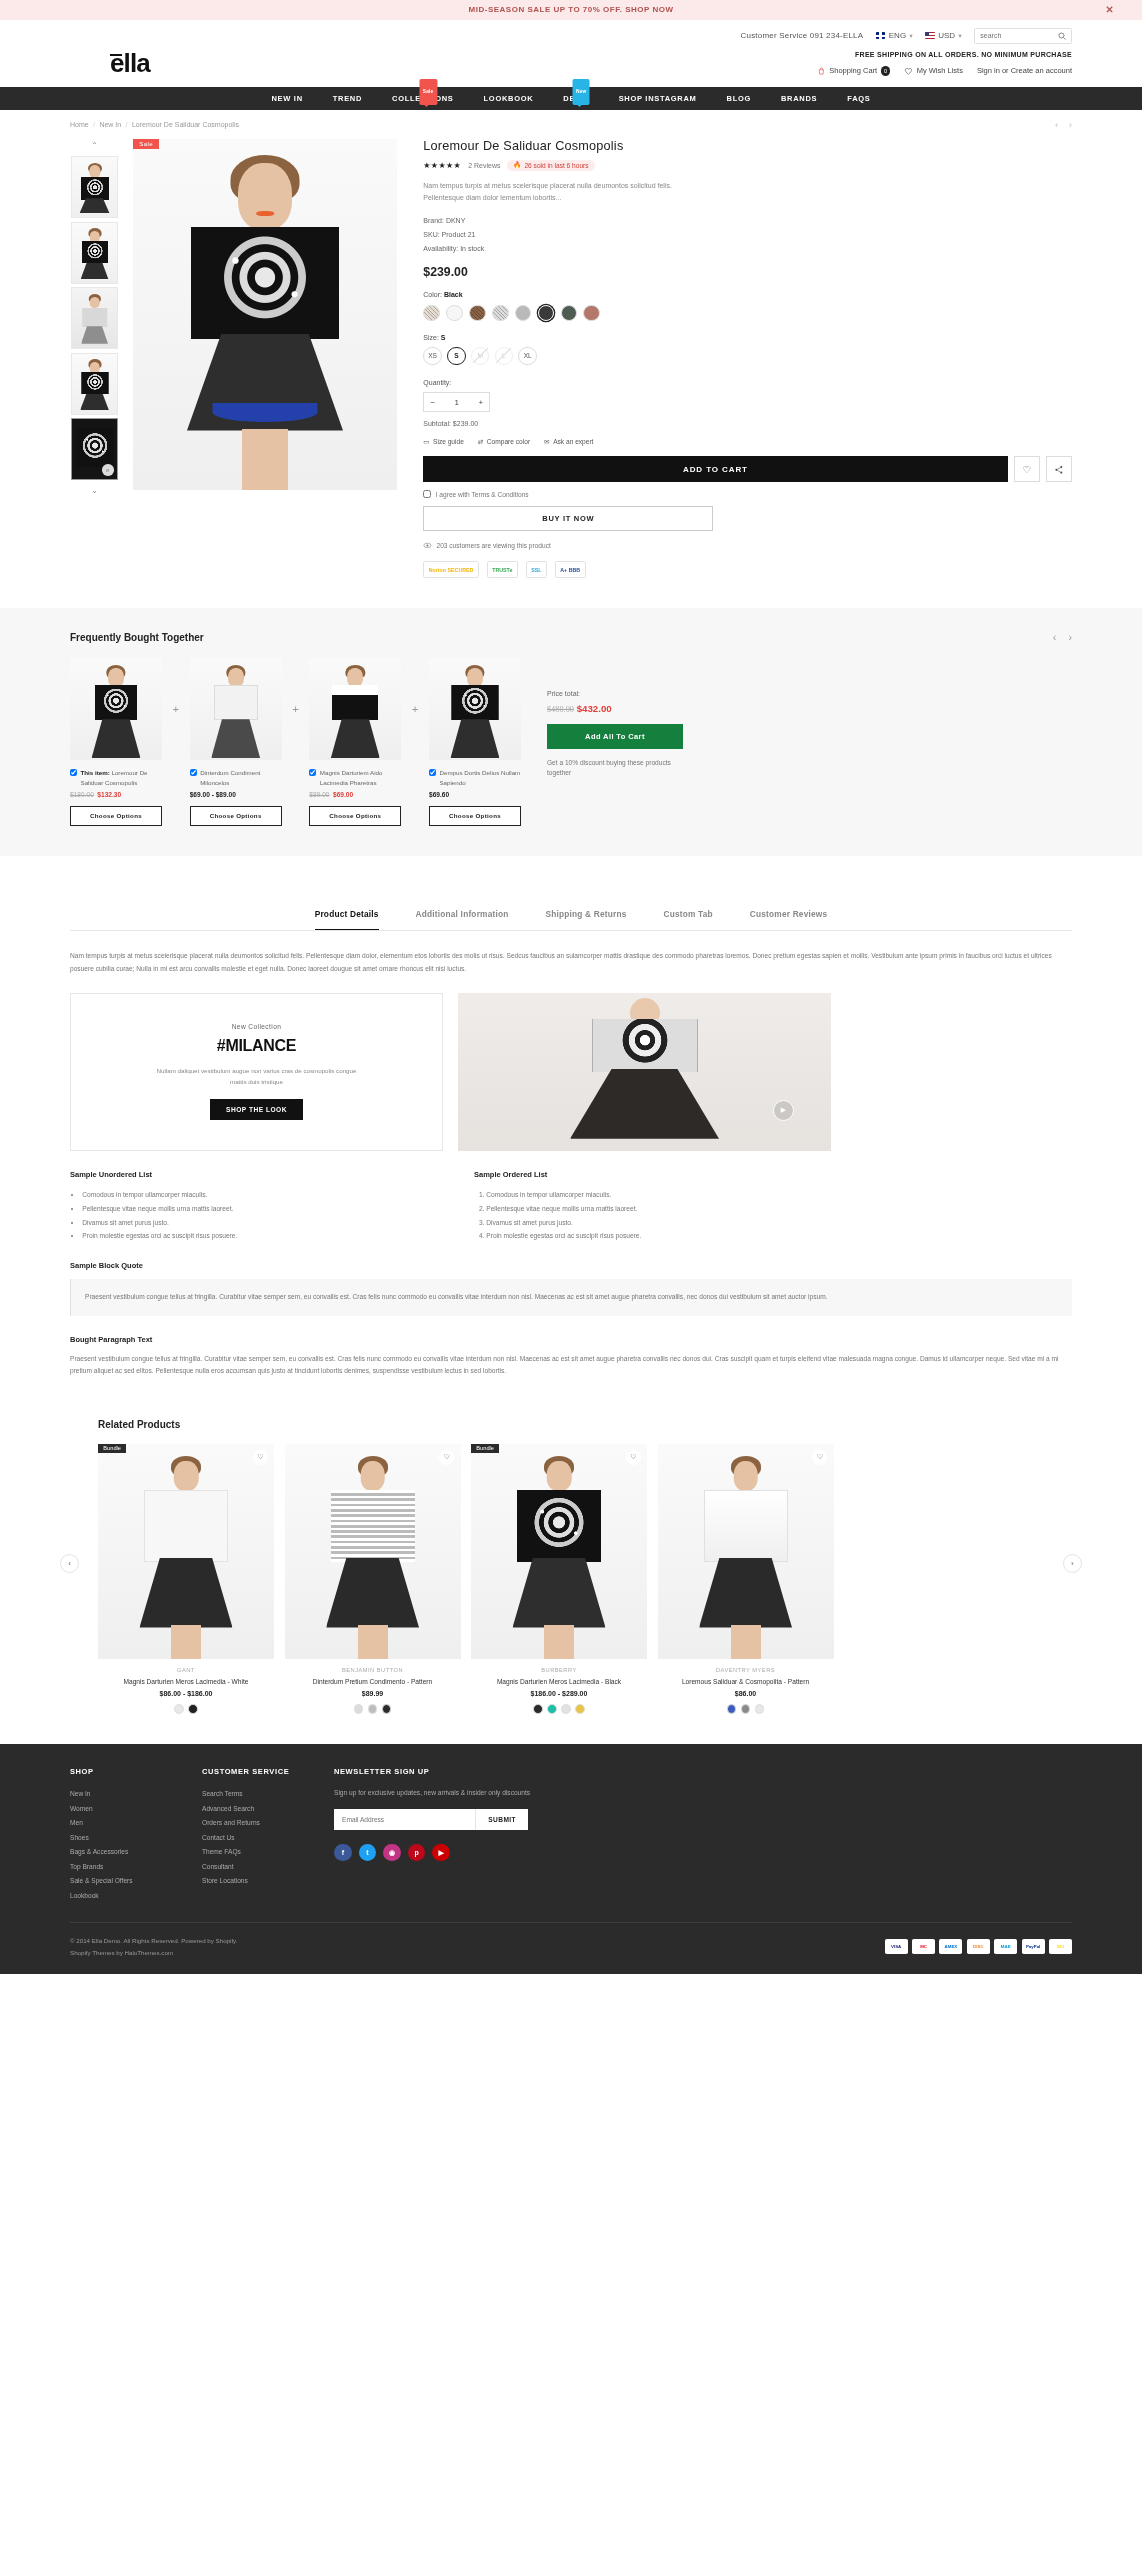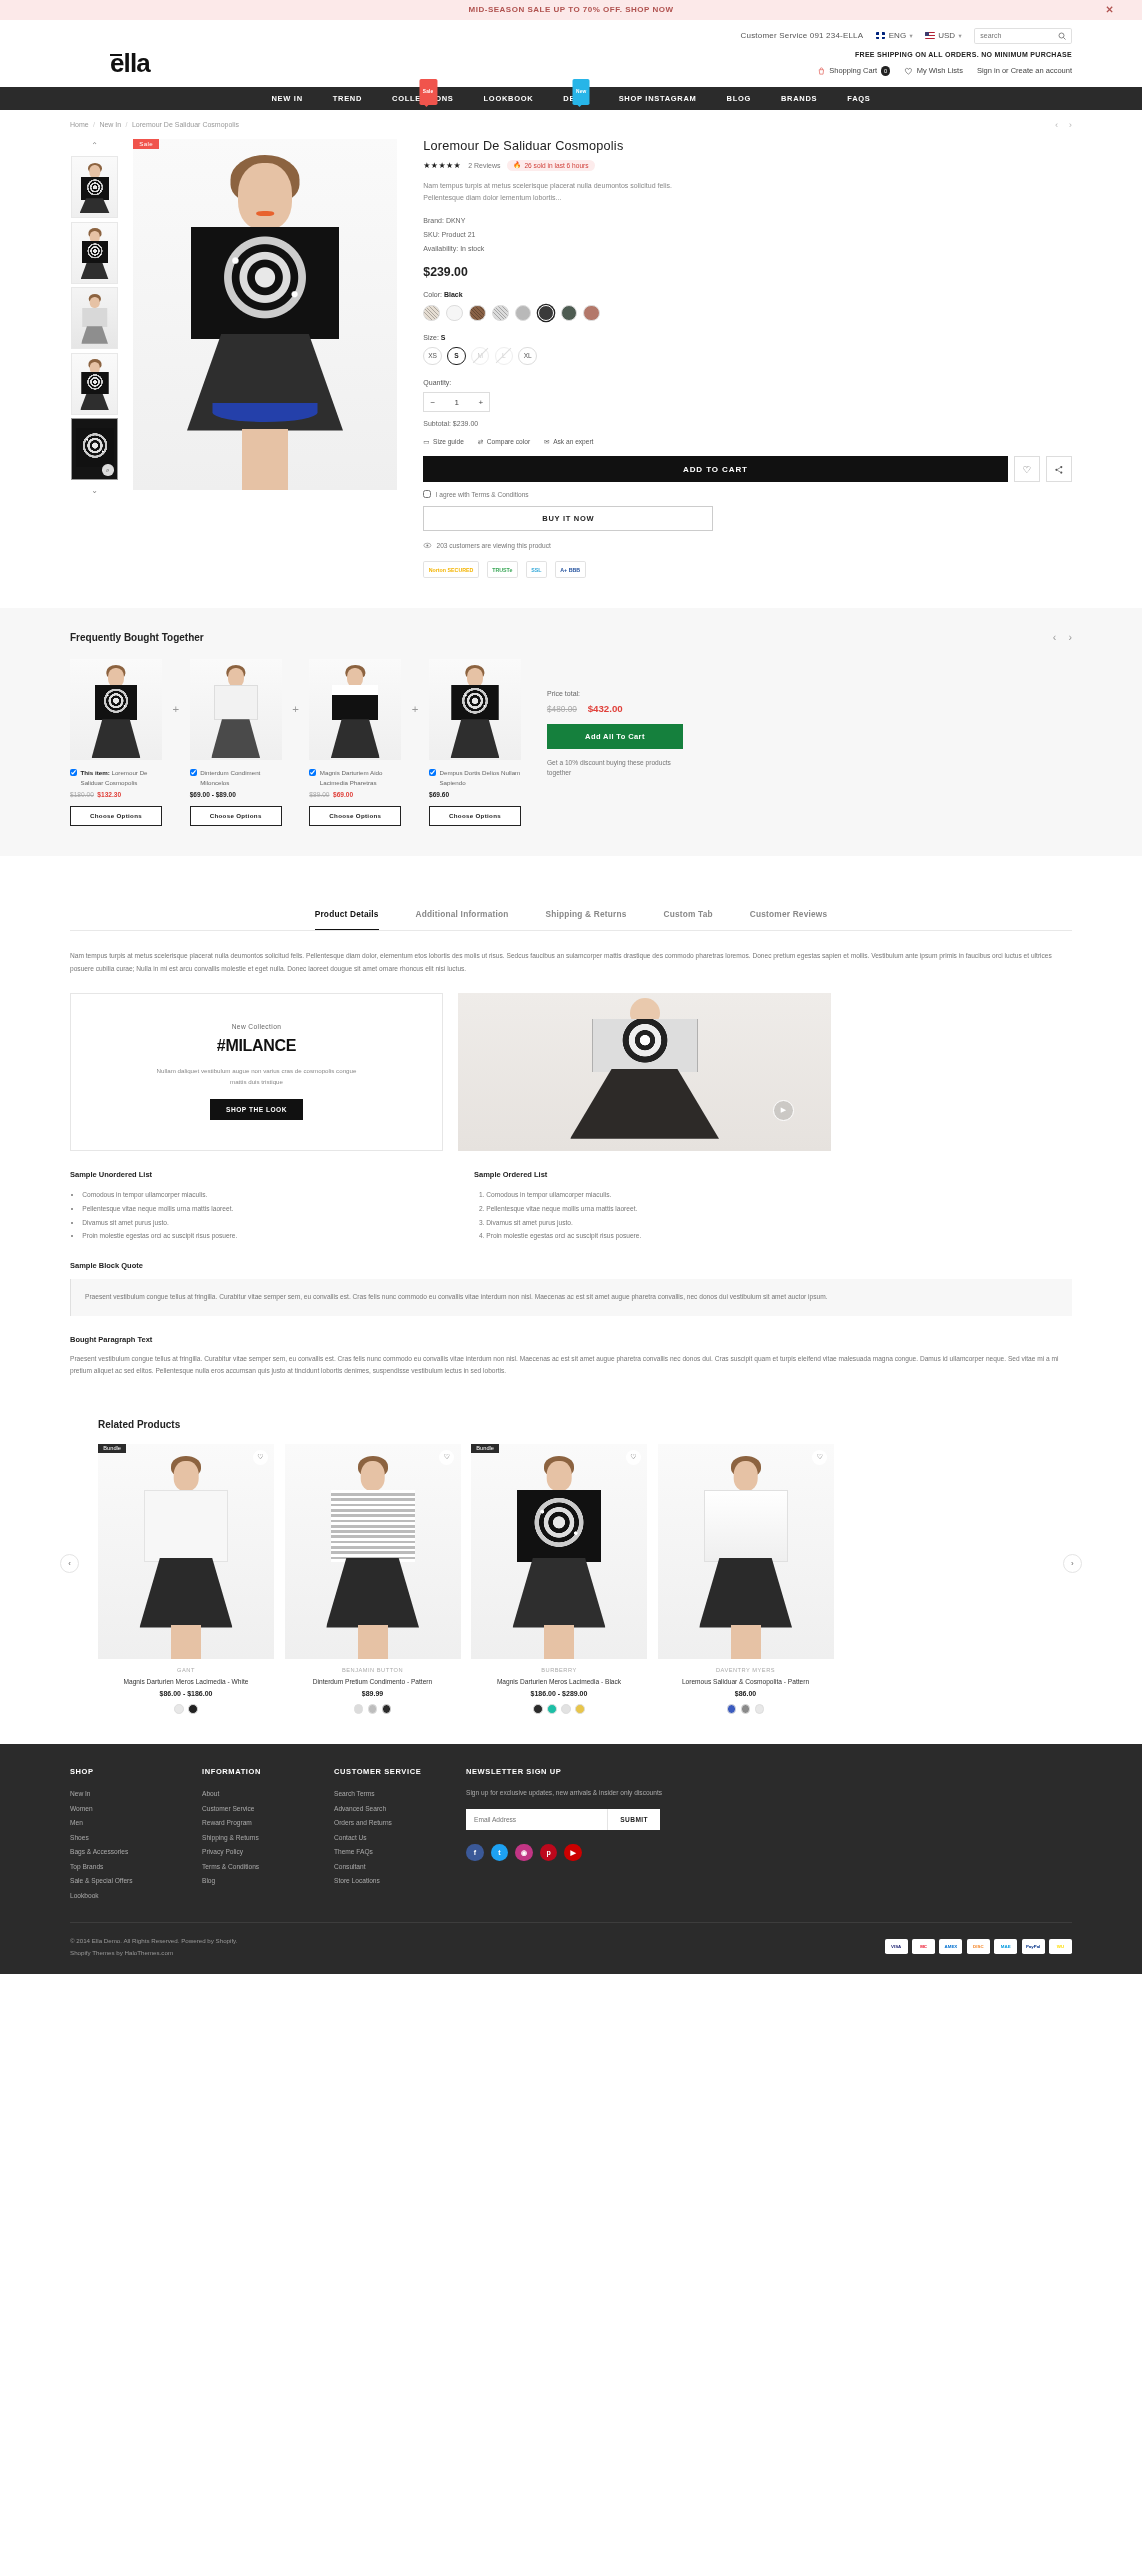--- a/index.html
+++ b/index.html
@@ -183,21 +183,21 @@
   .fbt-price .old { color: #aaa; text-decoration: line-through; margin-right: 3.5px; }
   .fbt-price .new { color: #e0403a; font-weight: 700; }
   .fbt-price .solid { color: #222; font-weight: 700; }
   .btn-choose {
     margin-top: 8px; width: 100%; height: 19.3px; background: #fff; border: 0.9px solid #222;
     font-size: 6.2px; font-weight: 700; letter-spacing: 0.3px; cursor: pointer; font-family: inherit; color: #222;
   }
   .fbt-total { margin-left: 26px; width: 136px; padding-top: 31px; }
   .fbt-total .lbl { font-size: 7px; color: #666; margin-bottom: 5.3px; }
   .fbt-total .prices { font-size: 9.7px; margin-bottom: 10.5px; }
-  .fbt-total .prices .old { color: #aaa; text-decoration: line-through; font-size: 8.3px; margin-right: 8px; }
+  .fbt-total .prices .old { color: #aaa; text-decoration: line-through; font-size: 8.3px; margin-right: 0; font-family: Liberation Serif, serif; }
   .fbt-total .prices .new { color: #e0403a; font-weight: 700; }
   .btn-addall {
     width: 100%; height: 24.6px; background: #15803d; color: #fff; border: 0; font-size: 7.5px;
     font-weight: 700; letter-spacing: 0.4px; cursor: pointer; font-family: inherit; margin-bottom: 8.8px;
   }
   .fbt-note { font-size: 6.6px; color: #777; line-height: 1.6; }
 
   
   .tabs-sec { padding: 24.6px 70px 0 70px; }
   .tabs { display: flex; justify-content: center; gap: 37px; border-bottom: 0.9px solid #e8e8e8; }
@@ -778,30 +778,20 @@
             <a>New In</a>
             <a>Women</a>
             <a>Men</a>
             <a>Shoes</a>
             <a>Bags &amp; Accessories</a>
             <a>Top Brands</a>
             <a>Sale &amp; Special Offers</a>
             <a>Lookbook</a>
           </div>
           <div class="f-col">
-            <div class="f-h">INFORMATION</div>
-            <a>About</a>
-            <a>Customer Service</a>
-            <a>Reward Program</a>
-            <a>Shipping &amp; Returns</a>
-            <a>Privacy Policy</a>
-            <a>Terms &amp; Conditions</a>
-            <a>Blog</a>
-          </div>
-          <div class="f-col">
             <div class="f-h">CUSTOMER SERVICE</div>
             <a>Search Terms</a>
             <a>Advanced Search</a>
             <a>Orders and Returns</a>
             <a>Contact Us</a>
             <a>Theme FAQs</a>
             <a>Consultant</a>
             <a>Store Locations</a>
           </div>
         </div>

